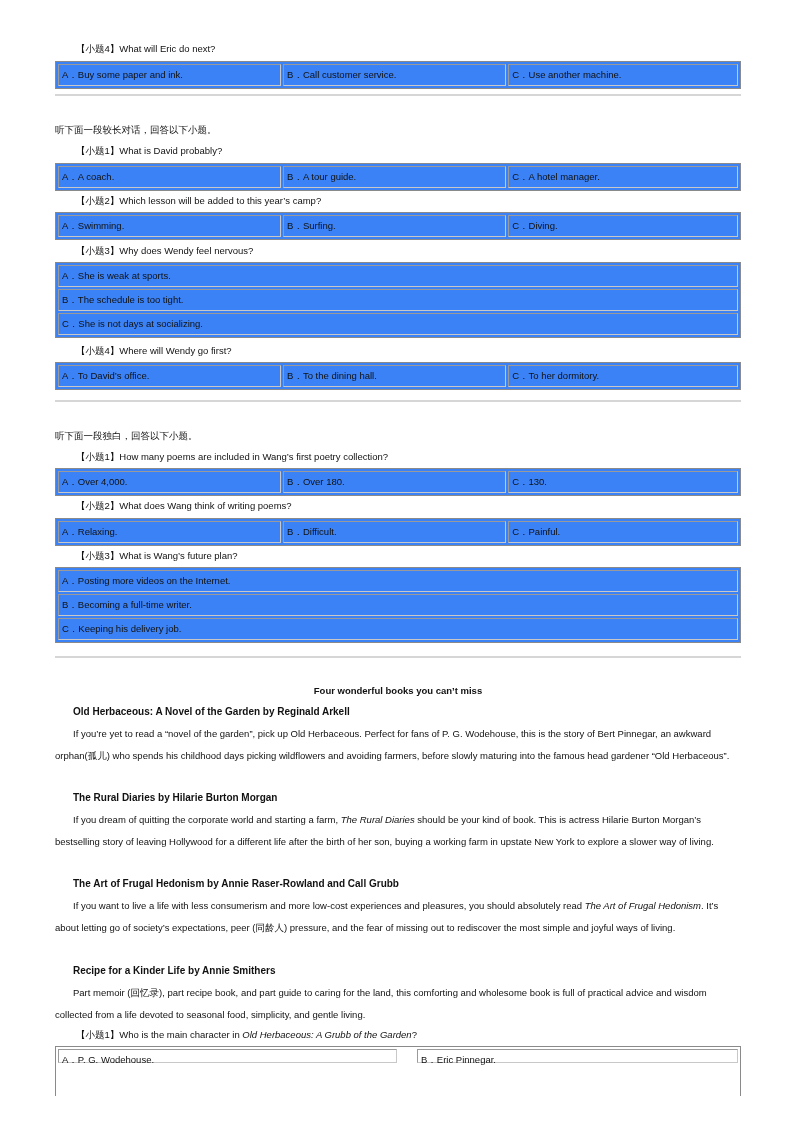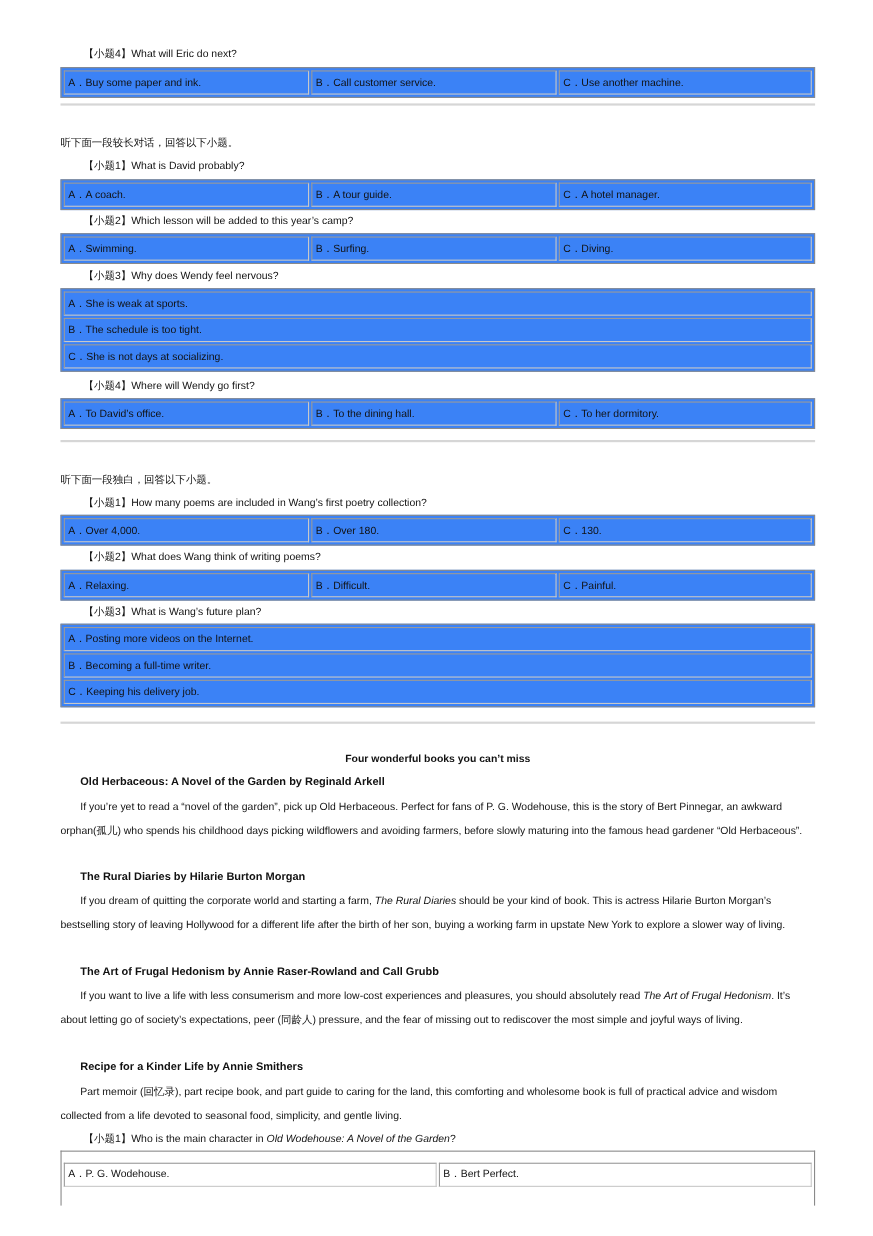--- a/index.html
+++ b/index.html
@@ -23,21 +23,21 @@
   .divider { position: absolute; left: 0; width: 686px; height: 2px; background: #d6d6d6; }
   .title { position: absolute; left: 0; width: 686px; text-align: center; font-weight: bold; font-size: 9.5px; }
   .book-title { position: absolute; left: 18px; font-weight: bold; font-size: 10px; white-space: nowrap; }
   .para { position: absolute; left: 0; width: 686px; font-size: 9.5px; line-height: 21.5px; text-indent: 18px; }
   .para i { font-style: italic; }
   .cut-table {
     position: absolute; left: 0; width: 686px; height: 50px;
     border-top: 1px solid #8a8a8a; border-left: 1px solid #8a8a8a; border-right: 1px solid #8a8a8a;
     box-sizing: border-box;
   }
-  .cut-row { position: absolute; left: 2px; top: 2px; right: 2px; height: 38px; display: flex; gap: 2px; align-items: center; }
+  .cut-row { position: absolute; left: 2px; top: 2px; right: 2px; height: 14px; display: flex; gap: 20px; }
   .cut-cell {
     border: 1px solid #9a9a9a; border-right-color: #c8c8c8; border-bottom-color: #c8c8c8;
     box-sizing: border-box; padding: 0 3px; line-height: 20px; white-space: nowrap;
   }
 </style>
 </head>
 <body>
 
 <div class="page">
 
@@ -151,22 +151,22 @@
 
   <div class="book-title" style="top:792px">The Rural Diaries by Hilarie Burton Morgan</div>
   <div class="para" style="top:809px"><span>If you dream of quitting the corporate world and starting a farm, </span><i>The Rural Diaries</i><span> should be your kind of book. This is actress Hilarie Burton Morgan’s bestselling story of leaving Hollywood for a different life after the birth of her son, buying a working farm in upstate New York to explore a slower way of living.</span></div>
 
   <div class="book-title" style="top:878px">The Art of Frugal Hedonism by Annie Raser-Rowland and Call Grubb</div>
   <div class="para" style="top:895px"><span>If you want to live a life with less consumerism and more low-cost experiences and pleasures, you should absolutely read </span><i>The Art of Frugal Hedonism</i><span>. It’s about letting go of society’s expectations, peer (同龄人) pressure, and the fear of missing out to rediscover the most simple and joyful ways of living.</span></div>
 
   <div class="book-title" style="top:965px">Recipe for a Kinder Life by Annie Smithers</div>
   <div class="para" style="top:982px">Part memoir (回忆录), part recipe book, and part guide to caring for the land, this comforting and wholesome book is full of practical advice and wisdom collected from a life devoted to seasonal food, simplicity, and gentle living.</div>
 
-  <div class="q-label" style="top:1029px"><span>【小题1】Who is the main character in </span><i>Old Wodehouse: A Novel of the Garden</i><span>?</span></div>
+  <div class="q-label" style="top:1029px"><span>【小题1】Who is the main character in </span><i>Old Herbaceous: A Grubb of the Garden</i><span>?</span></div>
 
   <div class="cut-table" style="top:1046px">
     <div class="cut-row">
       <div class="cut-cell" style="width:339px">A．P. G. Wodehouse.</div>
-      <div class="cut-cell" style="flex:1">B．Bert Perfect.</div>
+      <div class="cut-cell" style="flex:1">B．Eric Pinnegar.</div>
     </div>
   </div>
 
 </div>
 
 </body></html>

